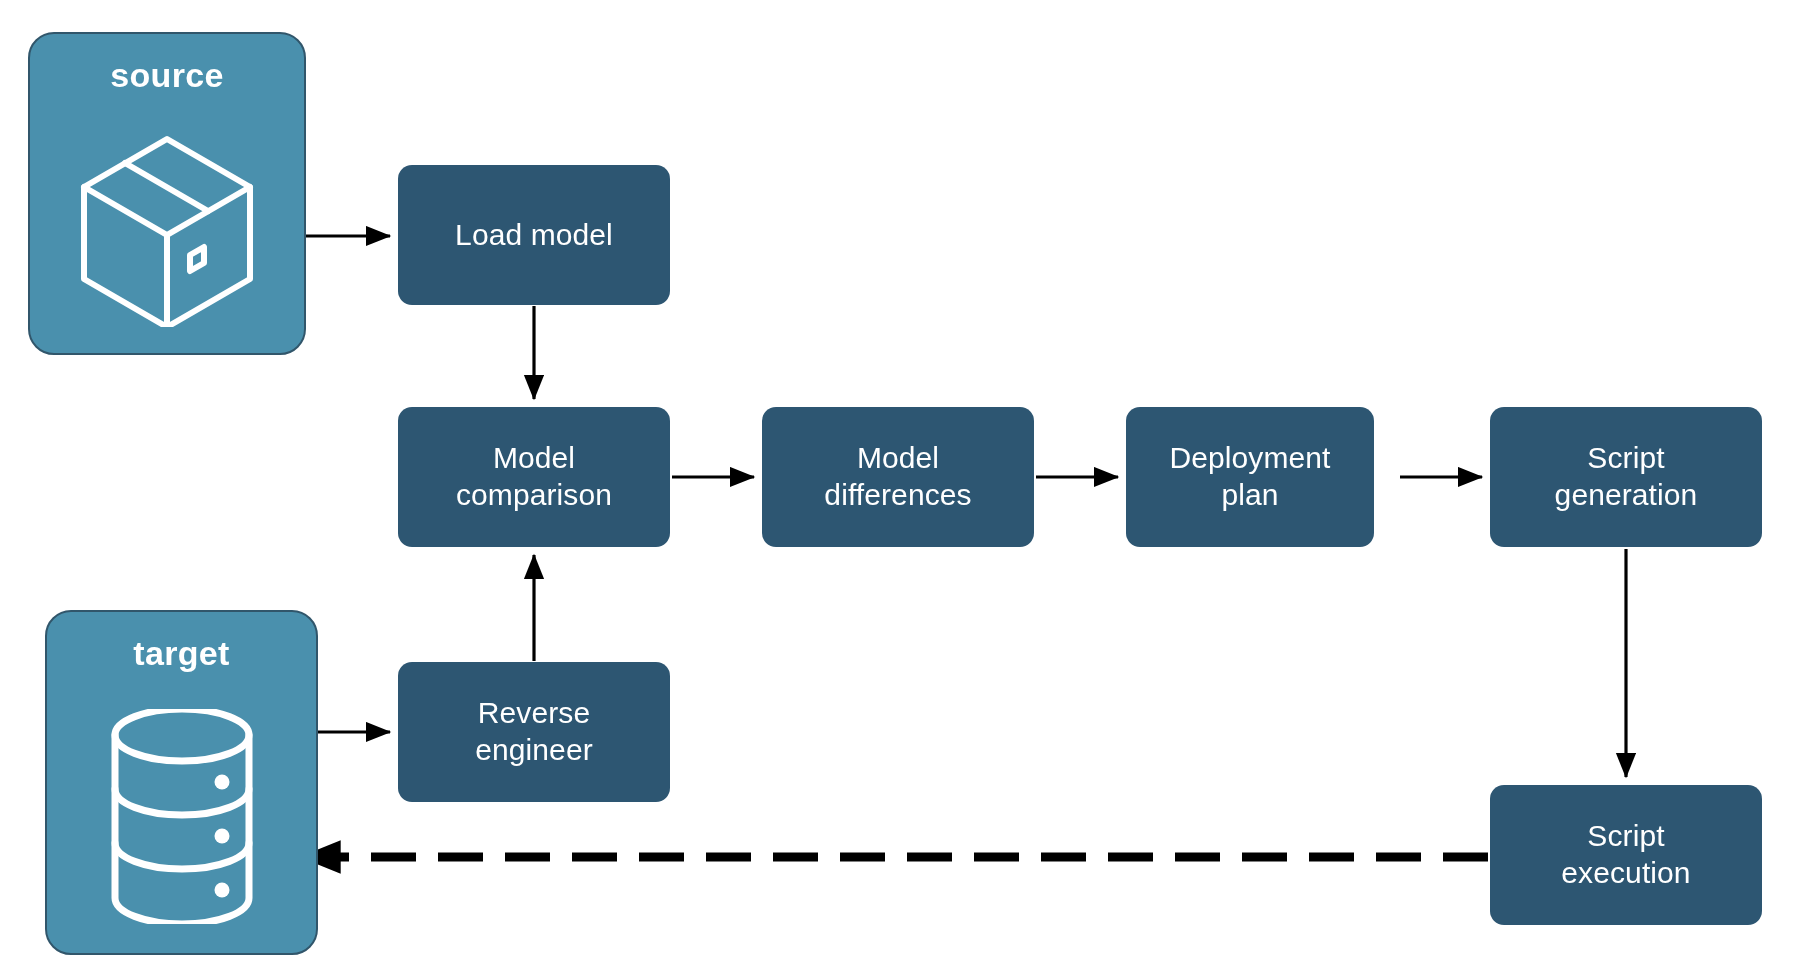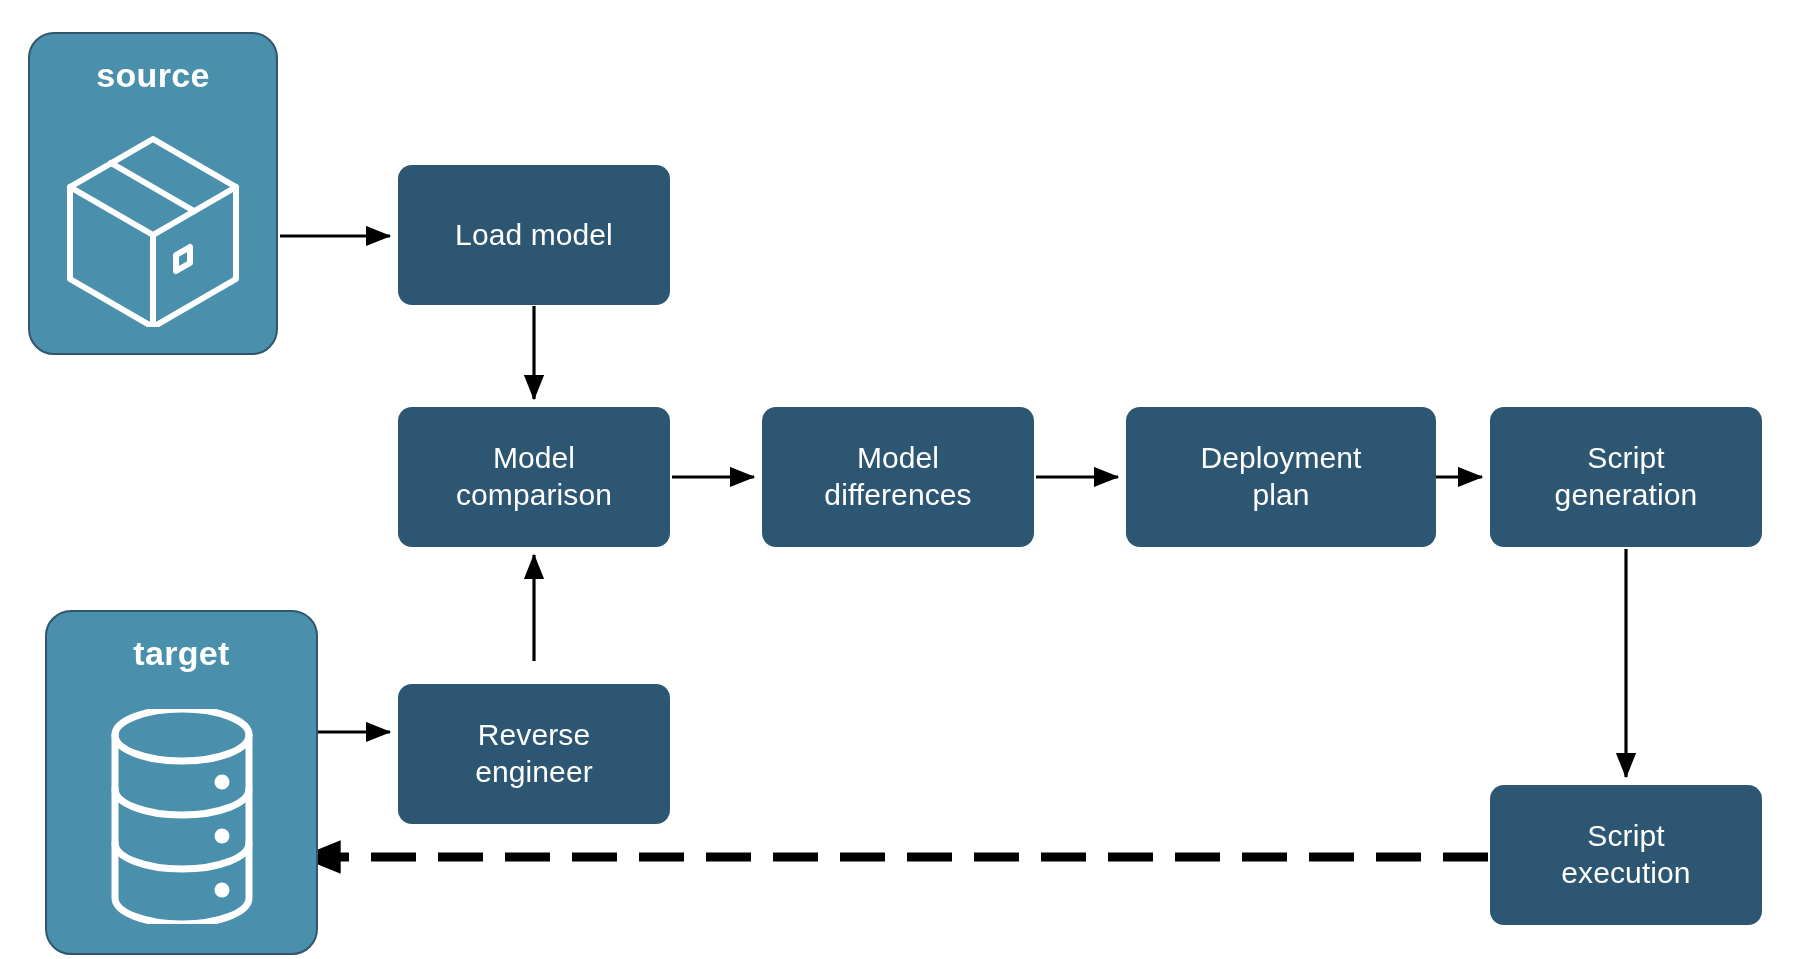--- a/index.html
+++ b/index.html
@@ -99,21 +99,21 @@
 
     <line x1="1036" y1="477" x2="1118" y2="477" stroke="#000000" stroke-width="3.2" marker-end="url(#arrow-solid)"></line>
 
     <line x1="1400" y1="477" x2="1482" y2="477" stroke="#000000" stroke-width="3.2" marker-end="url(#arrow-solid)"></line>
 
     <line x1="1626" y1="549" x2="1626" y2="777" stroke="#000000" stroke-width="3.2" marker-end="url(#arrow-solid)"></line>
 
     <line x1="1488" y1="857" x2="302" y2="857" stroke="#000000" stroke-width="9" stroke-dasharray="45,22" marker-end="url(#arrow-thick)"></line>
   </svg>
 
-  <div class="node endpoint-node" style="left:28px; top:32px; width:250px; height:323px;">
+  <div class="node endpoint-node" style="left:28px; top:32px; width:278px; height:323px;">
     <div class="endpoint-title">source</div>
     <div class="endpoint-icon">
       <svg width="190" height="200" viewBox="0 0 190 200" xmlns="http://www.w3.org/2000/svg">
         <g fill="none" stroke="#ffffff" stroke-width="6" stroke-linejoin="round" stroke-linecap="round">
 
           <path d="M95 12 L178 60 L178 152 L95 200 L12 152 L12 60 Z"></path>
 
           <path d="M12 60 L95 108 L178 60"></path>
 
           <path d="M95 108 L95 200"></path>
@@ -156,33 +156,33 @@
   <div class="node process-node" style="left:398px; top:407px; width:272px; height:140px;">
     <span class="node-label">Model
 comparison</span>
   </div>
 
   <div class="node process-node" style="left:762px; top:407px; width:272px; height:140px;">
     <span class="node-label">Model
 differences</span>
   </div>
 
-  <div class="node process-node" style="left:1126px; top:407px; width:310px; height:140px;">
+  <div class="node process-node" style="left:1126px; top:407px; width:248px; height:140px;">
     <span class="node-label">Deployment
 plan</span>
   </div>
 
   <div class="node process-node" style="left:1490px; top:407px; width:272px; height:140px;">
     <span class="node-label">Script
 generation</span>
   </div>
 
   <div class="node process-node" style="left:1490px; top:785px; width:272px; height:140px;">
     <span class="node-label">Script
 execution</span>
   </div>
 
-  <div class="node process-node" style="left:398px; top:684px; width:272px; height:140px;">
+  <div class="node process-node" style="left:398px; top:662px; width:272px; height:140px;">
     <span class="node-label">Reverse
 engineer</span>
   </div>
 
 </div>
 
 </body></html>

